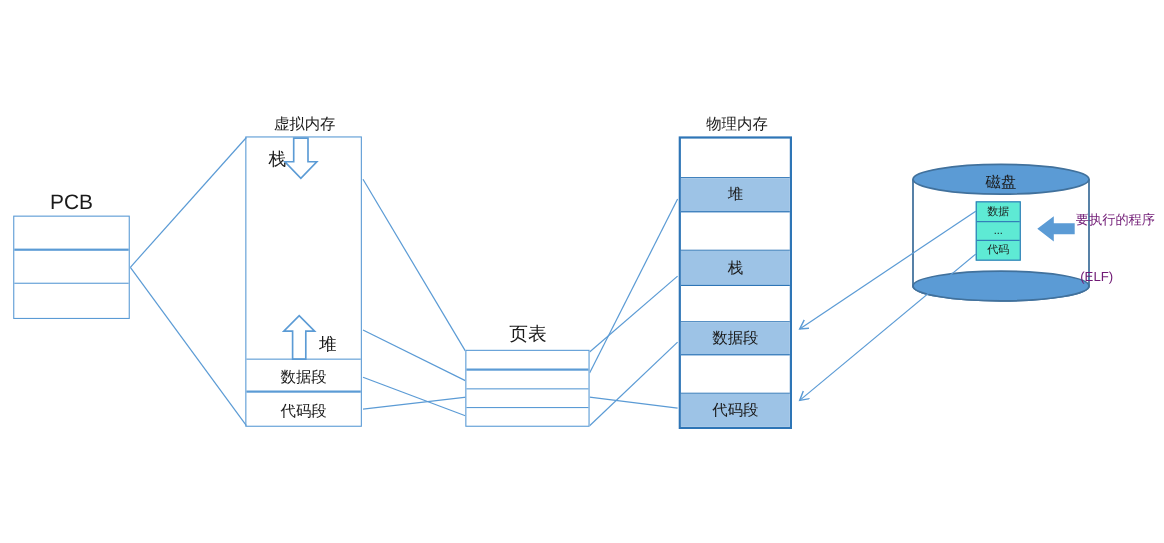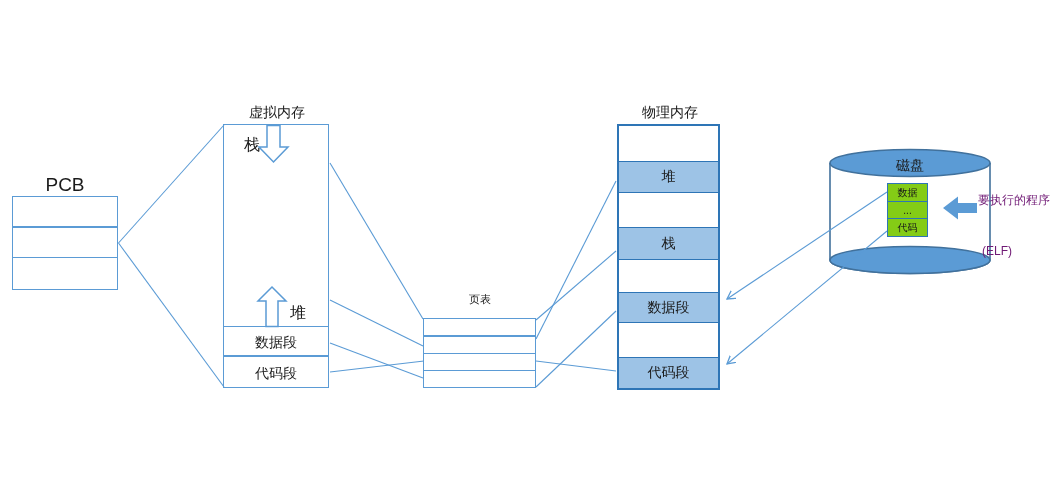--- a/index.html
+++ b/index.html
@@ -11,21 +11,21 @@
   svg.wires{position:absolute;left:0;top:0;width:1058px;height:494px;}
   .lbl{position:absolute;text-align:center;font-size:14px;color:#1a1a1a;white-space:nowrap;}
   .box{position:absolute;box-sizing:border-box;border:1.6px solid #5B9BD5;background:transparent;}
   .divider{position:absolute;left:0;right:0;box-sizing:border-box;}
   .thin{border-top:1.6px solid #5B9BD5;}
   .thick{border-top:2.6px solid #5B9BD5;}
   .vm-seg{position:absolute;left:0;width:100%;text-align:center;font-size:14px;box-sizing:border-box;}
   .pm-box{position:absolute;left:617px;top:124px;width:103px;height:266px;border:2px solid #2E75B6;box-sizing:border-box;background:#fff;}
   .pm-row{position:absolute;left:0;width:99px;box-sizing:border-box;border-bottom:1.8px solid #2E75B6;text-align:center;font-size:14px;overflow:hidden;}
   .pm-fill{background:#9DC3E6;}
-  .disk-table{position:absolute;left:887px;top:183px;width:41px;height:54px;border:1.4px solid #2E75B6;box-sizing:border-box;background:#84cc16;}
+  .disk-table{position:absolute;left:887px;top:183px;width:41px;height:54px;border:1.4px solid #2E75B6;box-sizing:border-box;background:#5eead4;}
   .disk-row{position:absolute;left:0;width:100%;box-sizing:border-box;text-align:center;font-size:10px;line-height:17px;overflow:hidden;}
   .disk-row + .disk-row{border-top:1.4px solid #2E75B6;}
   .note{position:absolute;font-size:12px;color:#701a75;white-space:nowrap;}
 </style>
 </head>
 <body>
 
 <div class="canvas">
 
   <svg class="wires" viewBox="0 0 1058 494">
@@ -73,21 +73,21 @@
   <div class="lbl" style="left:227px;top:104px;width:100px;">虚拟内存</div>
   <div class="box" style="left:223px;top:124px;width:106px;height:264px;">
     <div class="abs" style="left:20px;top:10px;font-size:16px;">栈</div>
     <div class="abs" style="left:66px;top:178px;font-size:16px;">堆</div>
     <div class="divider thin" style="top:201px;"></div>
     <div class="divider thick" style="top:230px;"></div>
     <div class="vm-seg" style="top:205px;height:25px;line-height:25px;">数据段</div>
     <div class="vm-seg" style="top:235px;height:26px;line-height:26px;">代码段</div>
   </div>
 
-  <div class="lbl" style="left:428px;top:292px;width:104px;font-size:11px;">页表</div>
+  <div class="lbl" style="left:428px;top:292px;width:104px;font-size:17px;">页表</div>
   <div class="box" style="left:423px;top:318px;width:113px;height:70px;background:#fff;">
     <div class="divider thick" style="top:16px;"></div>
     <div class="divider thin" style="top:34px;"></div>
     <div class="divider thin" style="top:51px;"></div>
   </div>
 
   <div class="lbl" style="left:620px;top:104px;width:100px;">物理内存</div>
   <div class="pm-box">
     <div class="pm-row" style="top:0;height:36px;line-height:34px;"></div>
     <div class="pm-row pm-fill" style="top:36px;height:31px;line-height:29px;">堆</div>

